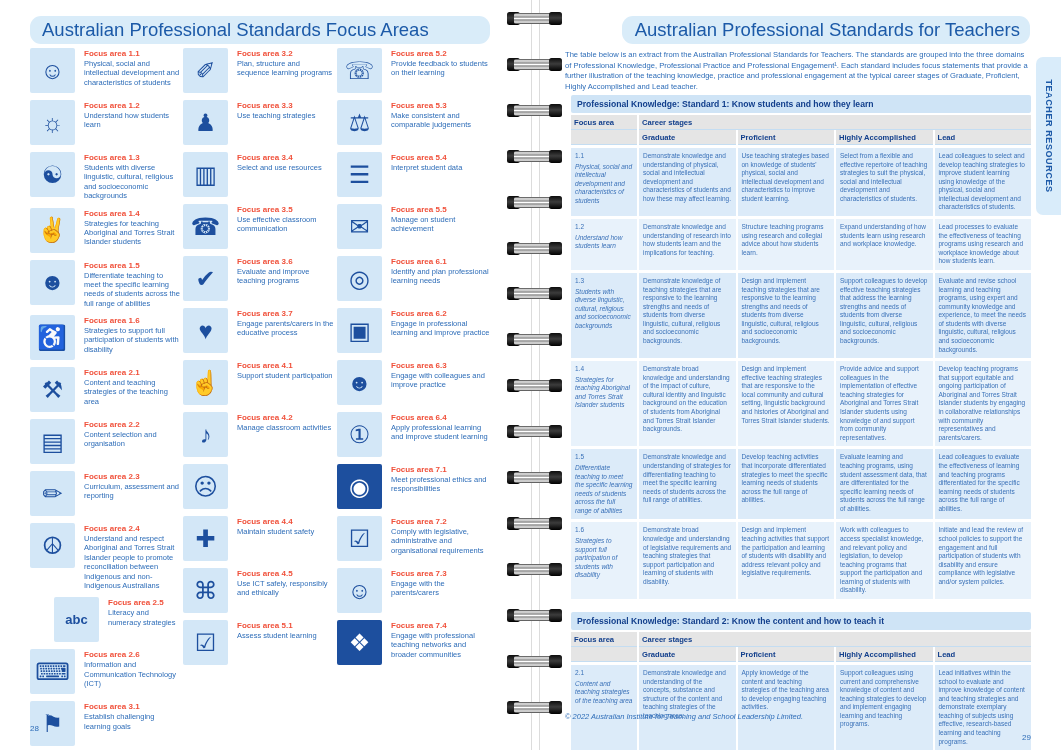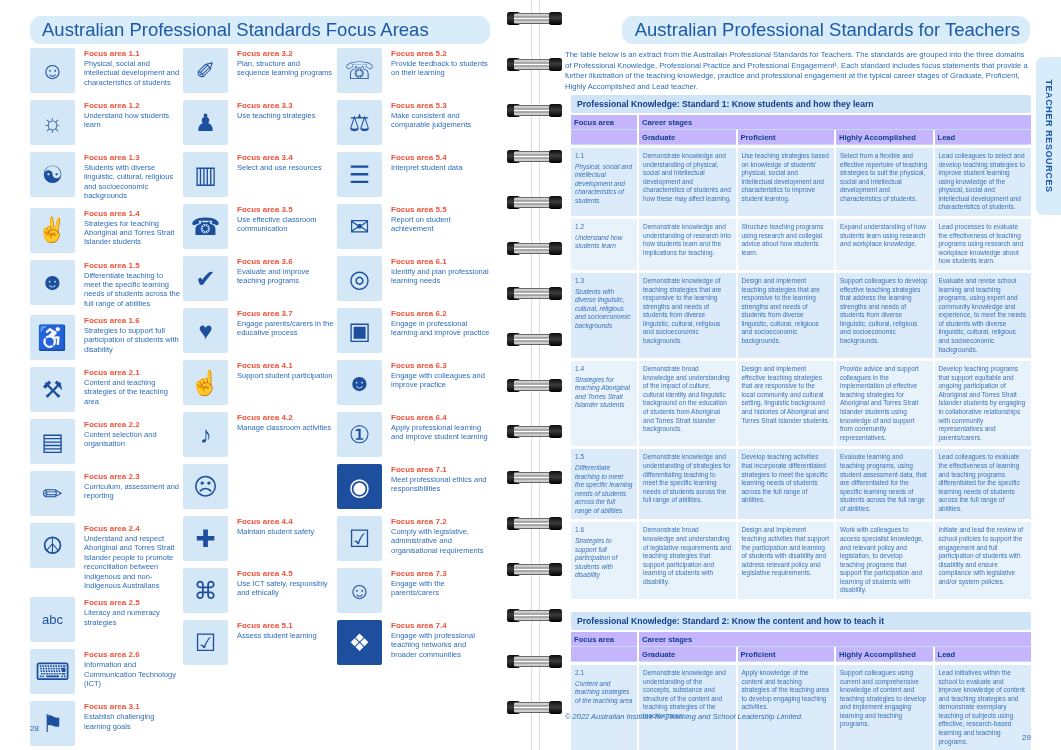--- a/index.html
+++ b/index.html
@@ -31,42 +31,42 @@
   #col-2 { left:183px; width:151px; }
   #col-3 { left:337px; width:153px; }
   .focus-item { display:flex; gap:9px; min-height:45px; }
   .focus-icon {
     flex:0 0 45px; width:45px; height:45px;
     background:#d3e7f7; color:#1d4f9e;
     display:flex; align-items:center; justify-content:center;
     font-size:24px; line-height:1; border-radius:2px;
   }
   .focus-icon.dark { background:#1d4f9e; color:#ffffff; }
-  .focus-icon.small-glyph { font-size:13px; font-weight:normal; }
+  .focus-icon.small-glyph { font-size:13px; font-weight:bold;margin-left:24px; }
   .focus-text { flex:1; padding-top:1px; }
   .focus-head { color:#f0503a; font-weight:bold; font-size:8px; margin-bottom:1px; }
   .focus-desc { color:#2e6db8; font-size:7.5px; line-height:1.25; }
 
   
   .intro {
     position:absolute; top:50px; left:20px; width:467px;
     font-size:7.6px; line-height:1.4; color:#2e6db8;
   }
   #tables-wrap { position:absolute; top:95px; left:26px; width:460px; }
   .std-table { margin-bottom:13px; }
   .std-title {
     background:#cfe4f6; color:#123f8c; font-weight:bold;
     font-size:8.6px; padding:4px 6px; border-radius:2px; margin-bottom:2px;
   }
   .std-head1, .std-head2, .std-row { display:grid; grid-column-gap:2px; }
   .std-head1 { grid-template-columns:66px 1fr; }
   .std-head2, .std-row { grid-template-columns:66px repeat(4, 1fr); }
   .hd {
     color:#123f8c; font-weight:bold; font-size:7.6px;
-    padding:3px 3px 2px 3px; border-bottom:1px solid #c4ddf2; background:#c4b5fd;
+    padding:3px 3px 2px 3px; border-bottom:1px solid #c4ddf2; background:#e5e5e5;
   }
   .std-row { margin-top:3px; }
   .cell {
     background:#dcebf9; color:#3a71b8;
     font-size:6.5px; line-height:1.32; padding:4px;
   }
   .std-row.alt .cell { background:#e8f2fb; }
   .focus-cell .code { display:block; font-style:normal; margin-bottom:2px; }
   .focus-cell .ftxt { font-style:italic; }
 
@@ -311,21 +311,21 @@
         <div class="focus-icon">☰</div>
         <div class="focus-text">
           <div class="focus-head">Focus area 5.4</div>
           <div class="focus-desc">Interpret student data</div>
         </div>
       </div>
       <div class="focus-item">
         <div class="focus-icon">✉</div>
         <div class="focus-text">
           <div class="focus-head">Focus area 5.5</div>
-          <div class="focus-desc">Report on student achievement</div>
+          <div class="focus-desc">Manage on student achievement</div>
         </div>
       </div>
       <div class="focus-item">
         <div class="focus-icon">◎</div>
         <div class="focus-text">
           <div class="focus-head">Focus area 6.1</div>
           <div class="focus-desc">Identify and plan professional learning needs</div>
         </div>
       </div>
       <div class="focus-item">

